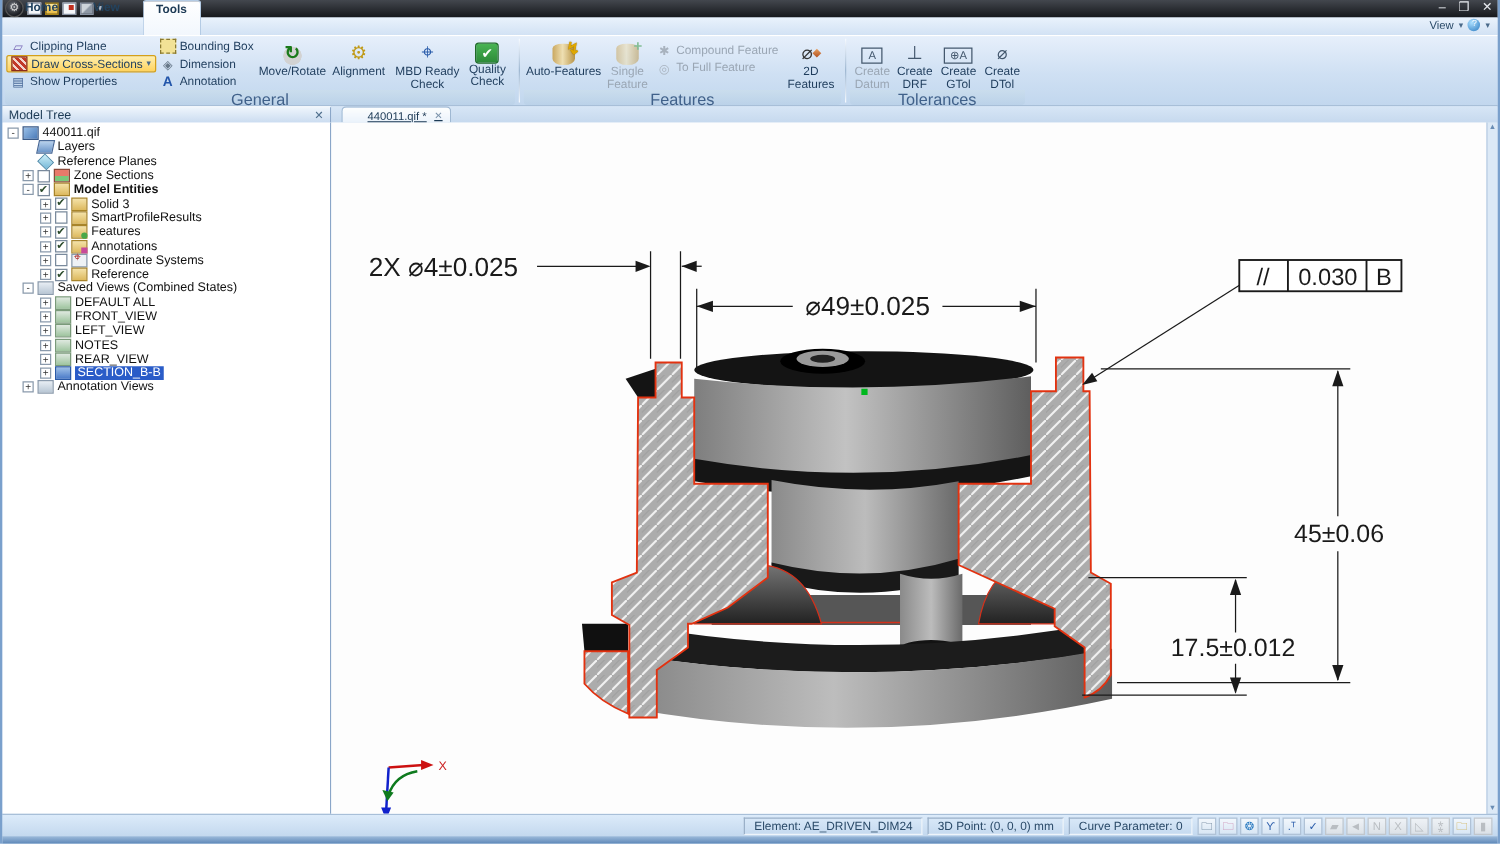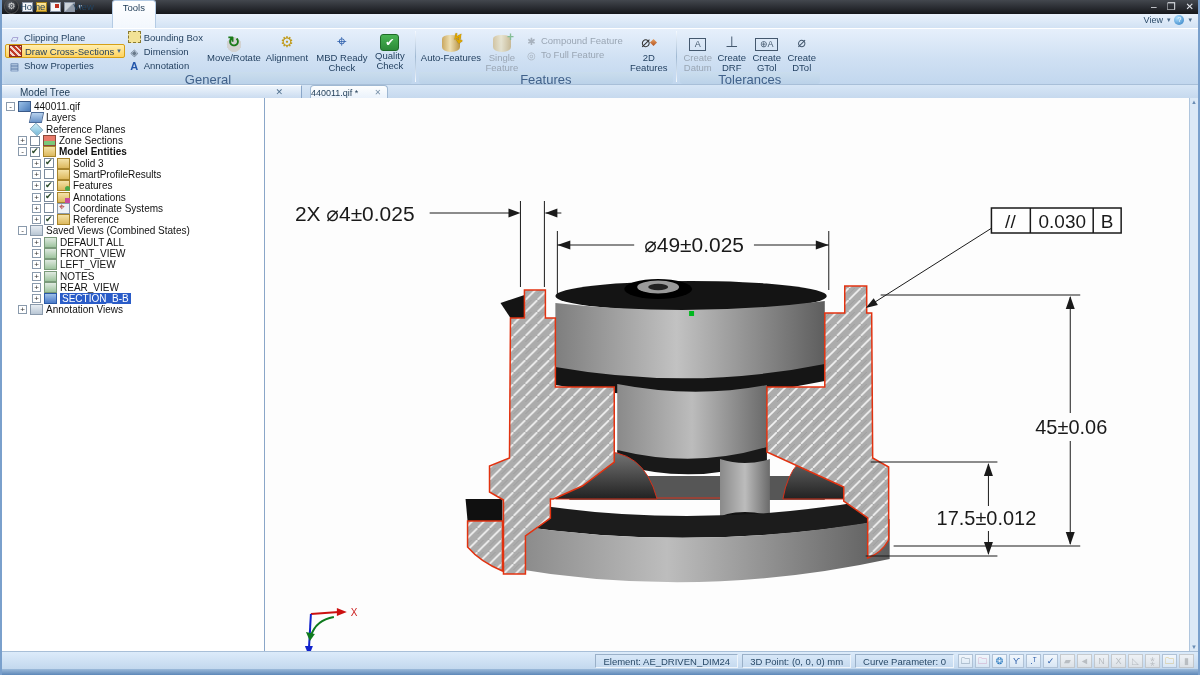--- a/index.html
+++ b/index.html
@@ -17,21 +17,21 @@
   .qi-open { background:linear-gradient(#ffe9a0,#e8b93e); border-color:#a8841a; }
   .qi-save::after { content:""; position:absolute; right:1px; top:1px; width:4px; height:4px; background:#c03020; }
   .qi-tools { background:linear-gradient(135deg,#cdd3da 45%,#8f99a6 55%); }
   .qat-more { color:#aab4c2; font-size:8px; }
   .title { position:absolute; left:0; right:0; top:1px; text-align:center; color:#d6dae0; font-size:10px; }
   .winbtns { position:absolute; right:4px; top:0; display:flex; gap:10px; color:#e6e9ee; font-size:10px; line-height:13px; }
   .winbtns span { cursor:default; }
 
   
   .tabrow { height:14px; background:linear-gradient(#e9f2fc,#d2e2f4); display:flex; align-items:flex-end; position:relative; flex:none; }
-  .tab { font-size:9.5px; color:#23435f; padding:1px 10px 16px 10px; margin-left:8px; height:28px; }
+  .tab { font-size:9.5px; color:#23435f; padding:1px 10px 16px 10px; margin-left:8px; height:28px;font-weight:bold; }
   .tab.active { background:linear-gradient(#ffffff,#f2f7fd); border:1px solid #b4cbe4; border-bottom:none;
                 border-radius:3px 3px 0 0; color:#1d3a55; }
   .tabrow-right { position:absolute; right:6px; top:1px; display:flex; align-items:center; gap:4px; font-size:9px; color:#2a4a68; }
   .orb { width:10px; height:10px; border-radius:50%; background:radial-gradient(circle at 35% 30%,#aee0ff,#2a7ac0); 
          color:#fff; font-size:7px; text-align:center; line-height:10px; }
   .caret { font-size:7px; color:#4a6a8a; }
 
   
   .ribbon { height:57px; background:linear-gradient(#e6effb,#cfe0f3 55%,#c2d7ee); border-top:1px solid #ffffff;
             border-bottom:1px solid #a8bfd8; display:flex; flex:none; }
@@ -71,27 +71,27 @@
   .bb.dis .bi-cyl { opacity:.55; }
   .bi-2d::before { content:"⌀"; color:#333; font-size:15px; }
   .bi-2d::after { content:""; width:5px; height:5px; margin-left:1px; background:linear-gradient(135deg,#e8a060,#b05020); transform:rotate(45deg); }
   .bi-frame { width:17px; height:13px; margin-top:4px; border:1px solid #44586e; display:flex; align-items:center; justify-content:center; font-size:9px; color:#44586e; }
   .bi-drf::before { content:"⊥"; color:#44586e; font-size:15px; }
   .bi-gtolf { width:23px; }
   .bi-dtol::before { content:"⌀"; color:#44586e; font-size:14px; }
 
   
   .dockrow { height:13px; display:flex; flex:none; }
-  .treehead { width:300px; background:linear-gradient(#eef5fc,#cbdcf0); border-right:1px solid #8aa6c8; border-top:1px solid #fff;
-              display:flex; align-items:center; padding:0 18px; flex:none; }
+  .treehead { width:263px; background:linear-gradient(#eef5fc,#cbdcf0); border-right:1px solid #8aa6c8; border-top:1px solid #fff;
+              display:flex; align-items:center; padding:0 5px; flex:none; }
   .treehead .t { font-size:10px; color:#1d3a55; flex:1; }
   .treehead .x { font-size:9px; color:#51708e; }
   .docstrip { flex:1; background:linear-gradient(#d7e6f6,#c6d9ee); display:flex; align-items:flex-end; }
   .doctab { margin-left:8px; height:13px; background:linear-gradient(#fdfefe,#eaf2fb); border:1px solid #9fb8d2; border-bottom:none;
-            border-radius:4px 4px 0 0; font-size:9px; color:#1d3a55; padding:1px 6px 0 0; display:flex; gap:16px; align-items:center; }
+            border-radius:4px 4px 0 0; font-size:9px; color:#1d3a55; padding:1px 6px 0 20px; display:flex; gap:6px; align-items:center;text-decoration:underline; }
   .doctab .x { color:#7a92aa; font-size:8px; }
 
   
   .main { flex:1; display:flex; min-height:0; }
   .treepanel { width:263px; background:#ffffff; border-right:1px solid #8aa6c8; flex:none; overflow:hidden; padding-top:3px; }
   .trow { display:flex; align-items:center; height:11.3px; gap:3px; white-space:nowrap; }
   .tlabel { font-size:10px; color:#111; }
   .tlabel.b { font-weight:bold; }
   .tlabel.sel { background:#2a5cc8; color:#fff; padding:0 2px; }
   .exp { width:9px; height:9px; flex:none; border:1px solid #8a9aac; background:#fff; font-size:8px; line-height:7px; text-align:center; color:#333; }

